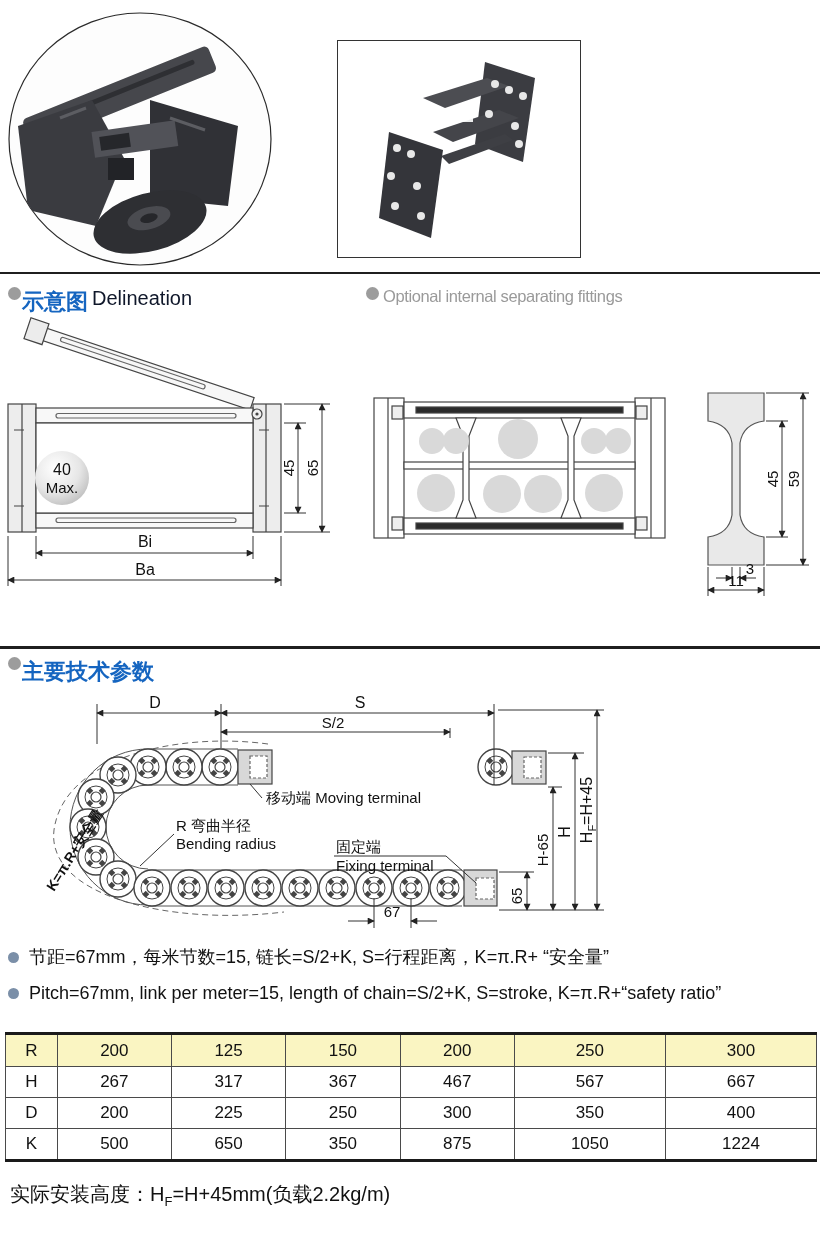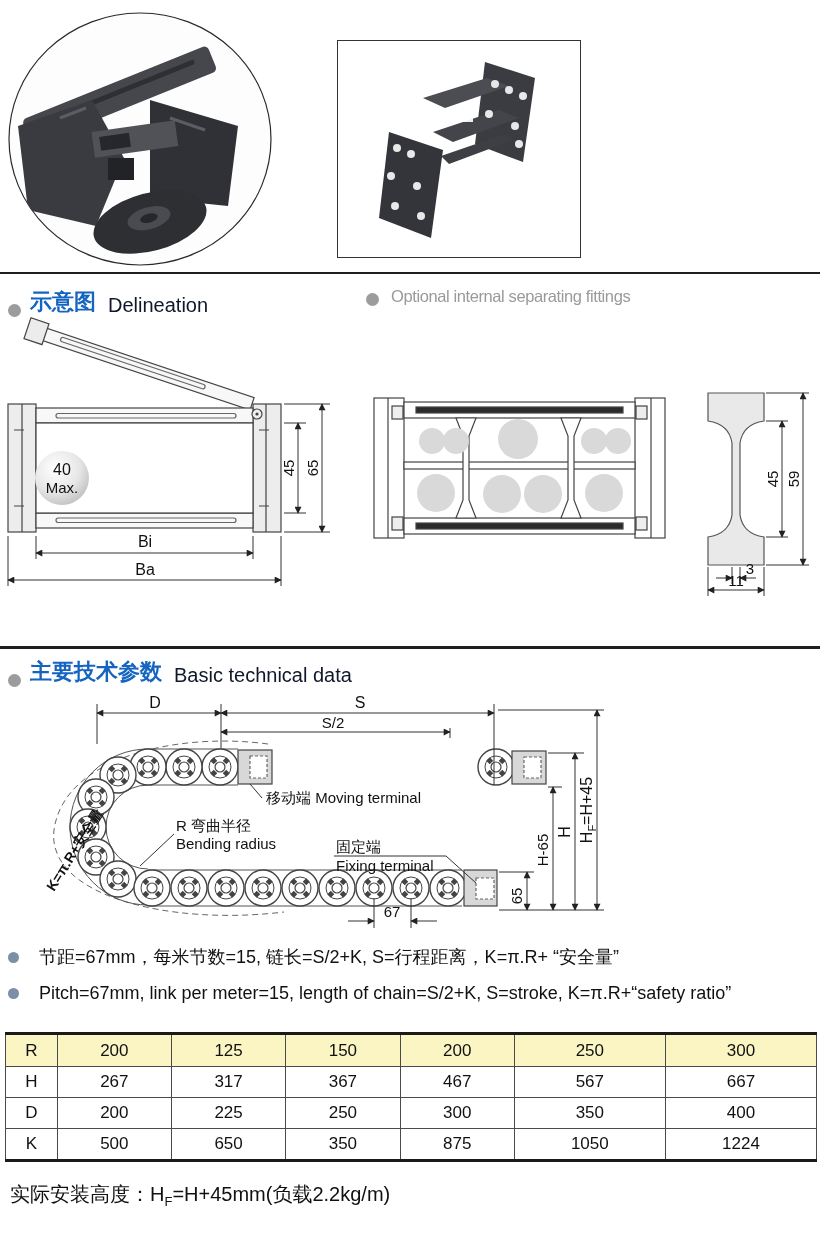--- a/index.html
+++ b/index.html
@@ -1,24 +1,24 @@
 <!DOCTYPE html>
 <html><head>
 <meta charset="utf-8">
 <style>
   html,body{margin:0;padding:0;background:#fff;}
   #page{position:relative;width:820px;height:1240px;background:#fff;overflow:hidden;
         font-family:"Liberation Sans","DejaVu Sans",sans-serif;color:#111;}
   .hr{position:absolute;left:0;width:820px;background:#1f1f1f;}
-  .sec-h{position:absolute;display:flex;align-items:flex-end;gap:9px;white-space:nowrap;}
+  .sec-h{position:absolute;display:flex;align-items:flex-start;gap:1px;white-space:nowrap;}
   .bullet{width:13px;height:13px;border-radius:50%;background:#9c9c9c;flex:none;}
   .zh{color:#1565c0;font-weight:bold;font-size:22px;}
   .en{color:#0f172a;font-size:20px;margin-left:3px;}
   .en-sm{color:#9a9a9a;font-size:16.5px;letter-spacing:-0.4px;margin-left:3px;}
-  .note{position:absolute;display:flex;align-items:center;gap:20px;font-size:18px;white-space:nowrap;}
+  .note{position:absolute;display:flex;align-items:center;gap:10px;font-size:18px;white-space:nowrap;}
   .nb{width:11px;height:11px;border-radius:50%;background:#7b8fa8;flex:none;}
   table.ttable{position:absolute;left:5px;top:1032px;width:812px;border-collapse:collapse;
         border-top:3px solid #1a1a1a;border-bottom:3px solid #1a1a1a;font-size:17px;}
   table.ttable td{border:1px solid #4a4a4a;text-align:center;height:30px;padding:0;}
   table.ttable tr.hd td{background:#faf5c2;height:31px;}
   .foot{position:absolute;left:10px;font-size:20px;white-space:nowrap;}
   .foot sub{font-size:13px;}
   svg{position:absolute;overflow:visible;}
   svg text{font-family:"Liberation Sans","DejaVu Sans",sans-serif;fill:#111;}
 </style>
@@ -207,21 +207,20 @@
     <text transform="translate(109,94) rotate(-90)" font-size="15" text-anchor="middle">59</text>
     <text x="60" y="189" font-size="15" text-anchor="middle">3</text>
     <text x="46" y="201" font-size="15" text-anchor="middle">11</text>
   </svg>
 
   <div class="hr" style="top:646px;height:3px"></div>
 
   <div class="sec-h" style="left:8px;top:657px">
     <span class="bullet"></span>
     <span class="zh">主要技术参数</span>
-    <span class="en">Basic technical data</span>
   </div>
 
   <svg style="left:0;top:690px" width="820" height="250" viewBox="0 0 820 250">
     <defs>
       <marker id="a2" viewBox="0 0 10 10" refX="9" refY="5" markerWidth="9" markerHeight="7" orient="auto-start-reverse">
           <path d="M0,0 L10,5 L0,10 z" fill="#222"></path>
         </marker>
       <g id="lk">
         <circle r="18" fill="#fff" stroke="#444" stroke-width="1.4"></circle>
         <circle r="11" fill="none" stroke="#444" stroke-width="1"></circle>

